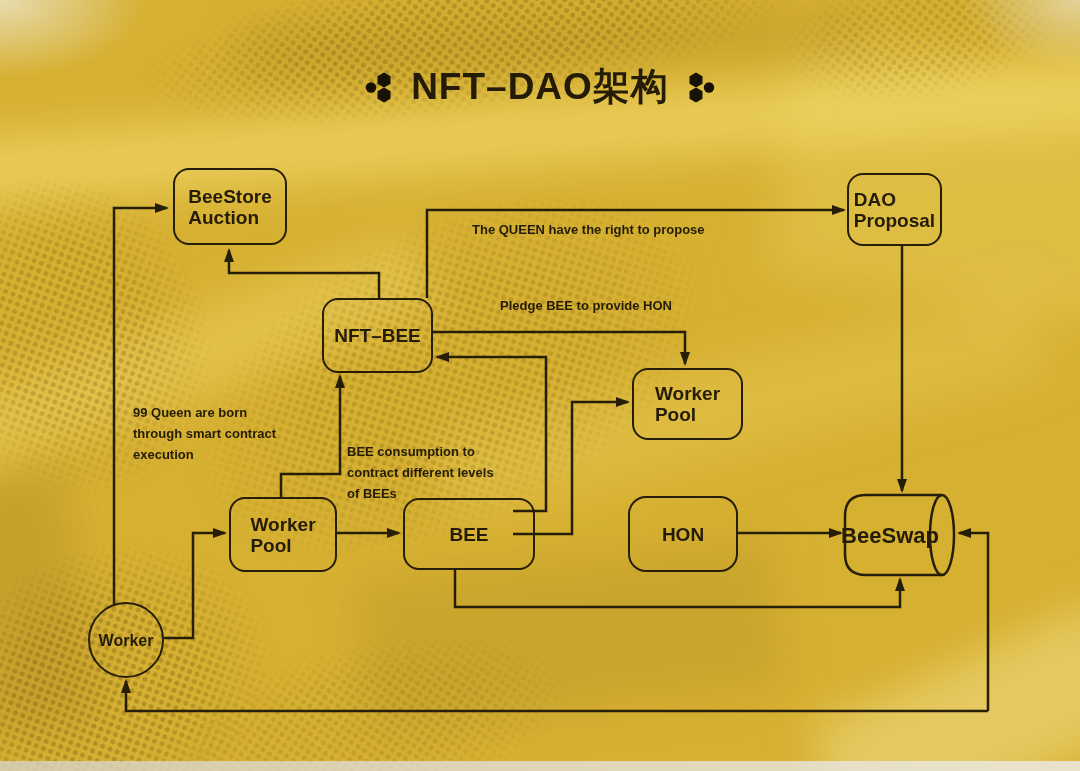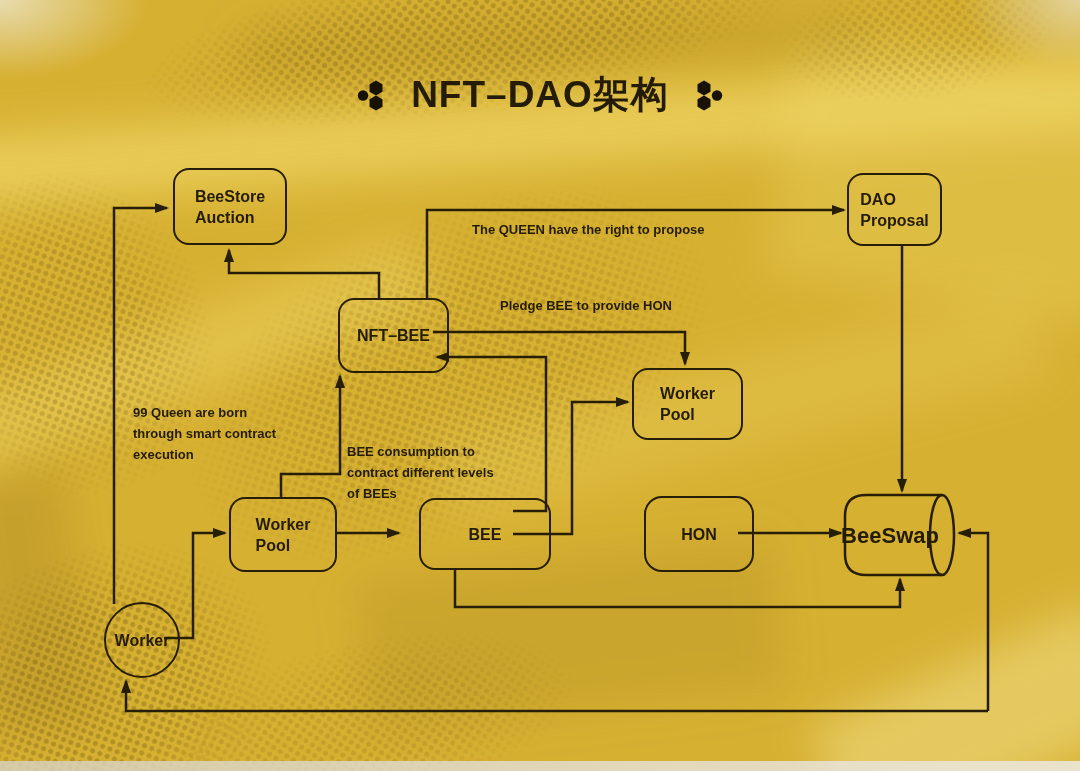--- a/index.html
+++ b/index.html
@@ -46,29 +46,29 @@
   .d1{left:140px;top:-40px;width:660px;height:150px;transform:rotate(-9deg);opacity:.5;}
   .d2{left:-70px;top:170px;width:280px;height:330px;transform:rotate(-24deg);opacity:.45;}
   .d3{left:170px;top:220px;width:560px;height:310px;transform:rotate(-27deg);opacity:.38;}
   .d4{left:-80px;top:550px;width:360px;height:280px;transform:rotate(-24deg);opacity:.55;}
   .d5{left:780px;top:-30px;width:280px;height:130px;transform:rotate(-9deg);opacity:.32;}
   .d6{left:150px;top:640px;width:430px;height:170px;transform:rotate(-12deg);opacity:.28;}
   
   .title-row{position:absolute;left:0;top:62px;width:1080px;display:flex;
     align-items:center;justify-content:center;gap:16px;}
   .title-text{font-size:37px;font-weight:bold;letter-spacing:1px;color:#17120
-    3;margin:8px;}
+    3;margin:0;}
   .hexicon{display:block;}
   
   .node{position:absolute;border:2.5px solid #261e07;border-radius:16px;
     display:flex;align-items:center;justify-content:center;
-    font-weight:bold;font-size:16px;line-height:21px;color:#241c06;
+    font-weight:bold;font-size:19px;line-height:21px;color:#241c06;
     background:transparent;box-sizing:border-box;}
   .node .inner{text-align:left;}
-  .node.center{text-align:right;margin-left:16px;}
+  .node.center{text-align:right;}
   .circle{border-radius:50%;}
   .edges{position:absolute;left:0;top:0;width:1080px;height:771px;}
   
   .ann{position:absolute;font-weight:bold;font-size:13px;line-height:21px;
     color:#241c06;white-space:nowrap;}
 </style>
 </head>
 <body>
 
 <div class="stage">

